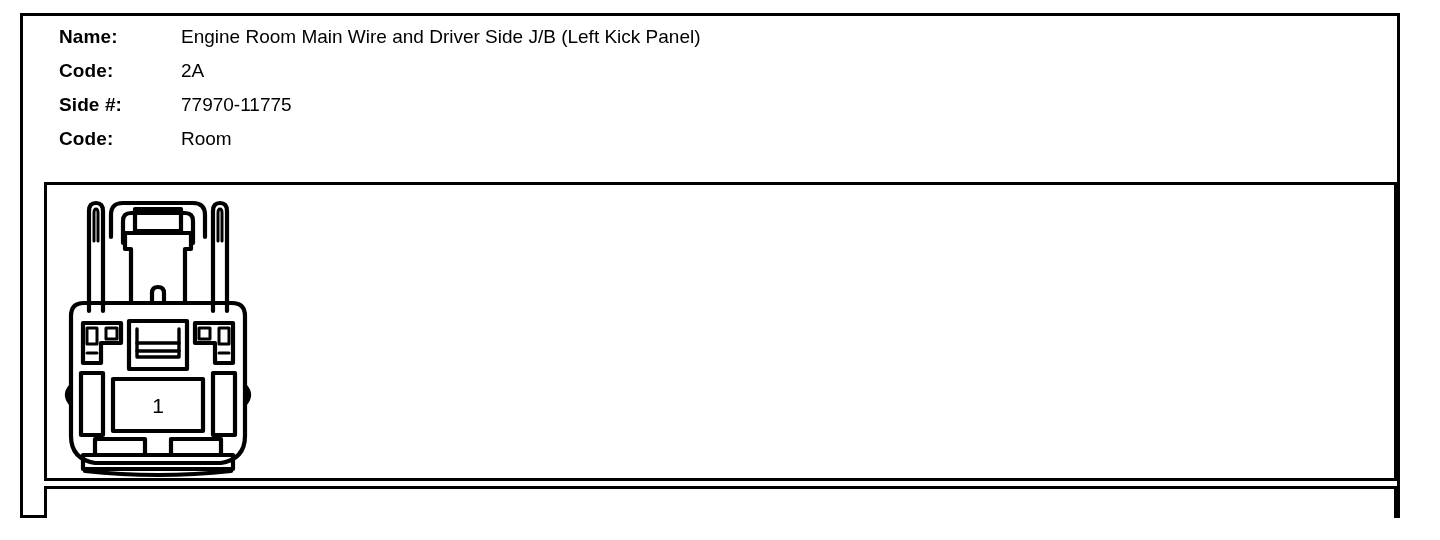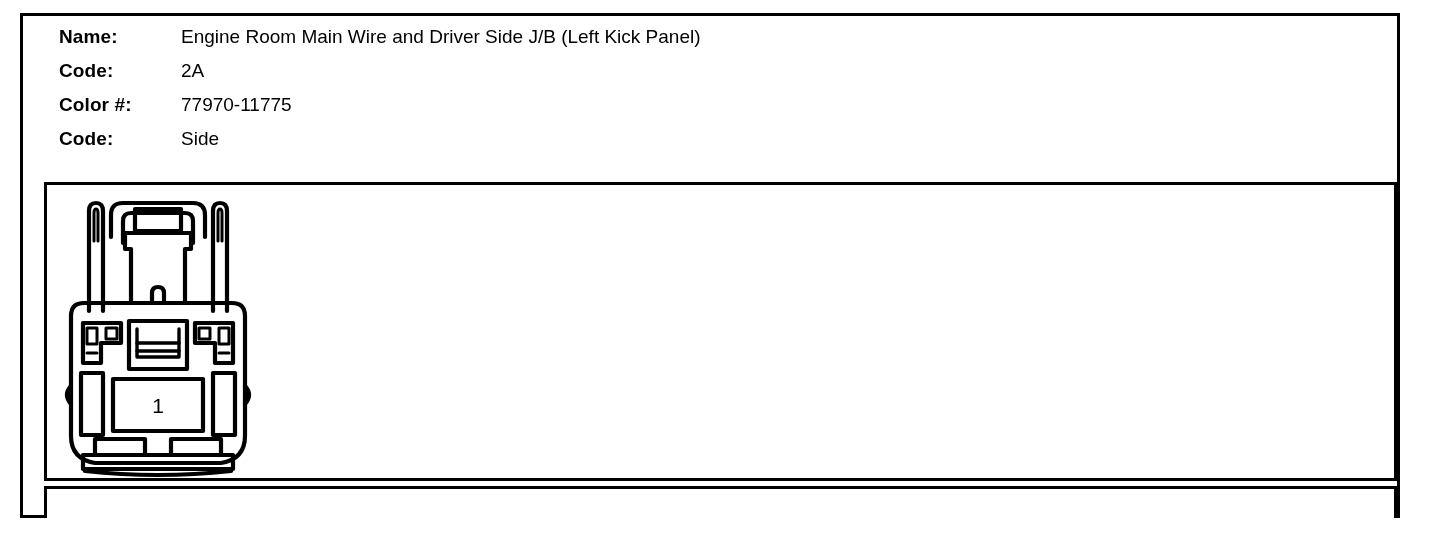--- a/index.html
+++ b/index.html
@@ -107,27 +107,27 @@
       <span class="info-label">Name:</span>
       <span class="info-value">Engine Room Main Wire and Driver Side J/B (Left Kick Panel)</span>
     </div>
 
     <div class="info-row">
       <span class="info-label">Code:</span>
       <span class="info-value">2A</span>
     </div>
 
     <div class="info-row">
-      <span class="info-label">Color #:</span>
+      <span class="info-label">Side #:</span>
       <span class="info-value">77970-11775</span>
     </div>
 
     <div class="info-row">
       <span class="info-label">Code:</span>
-      <span class="info-value">Side</span>
+      <span class="info-value">Room</span>
     </div>
 
   </div>
 
   <div id="drawing-frame">
 
     <div id="connector-wrap">
       <svg id="connector-svg" viewBox="0 0 210 300" xmlns="http://www.w3.org/2000/svg">
 
         <g fill="none" stroke="#000000" stroke-width="4.2" stroke-linejoin="round" stroke-linecap="round">

